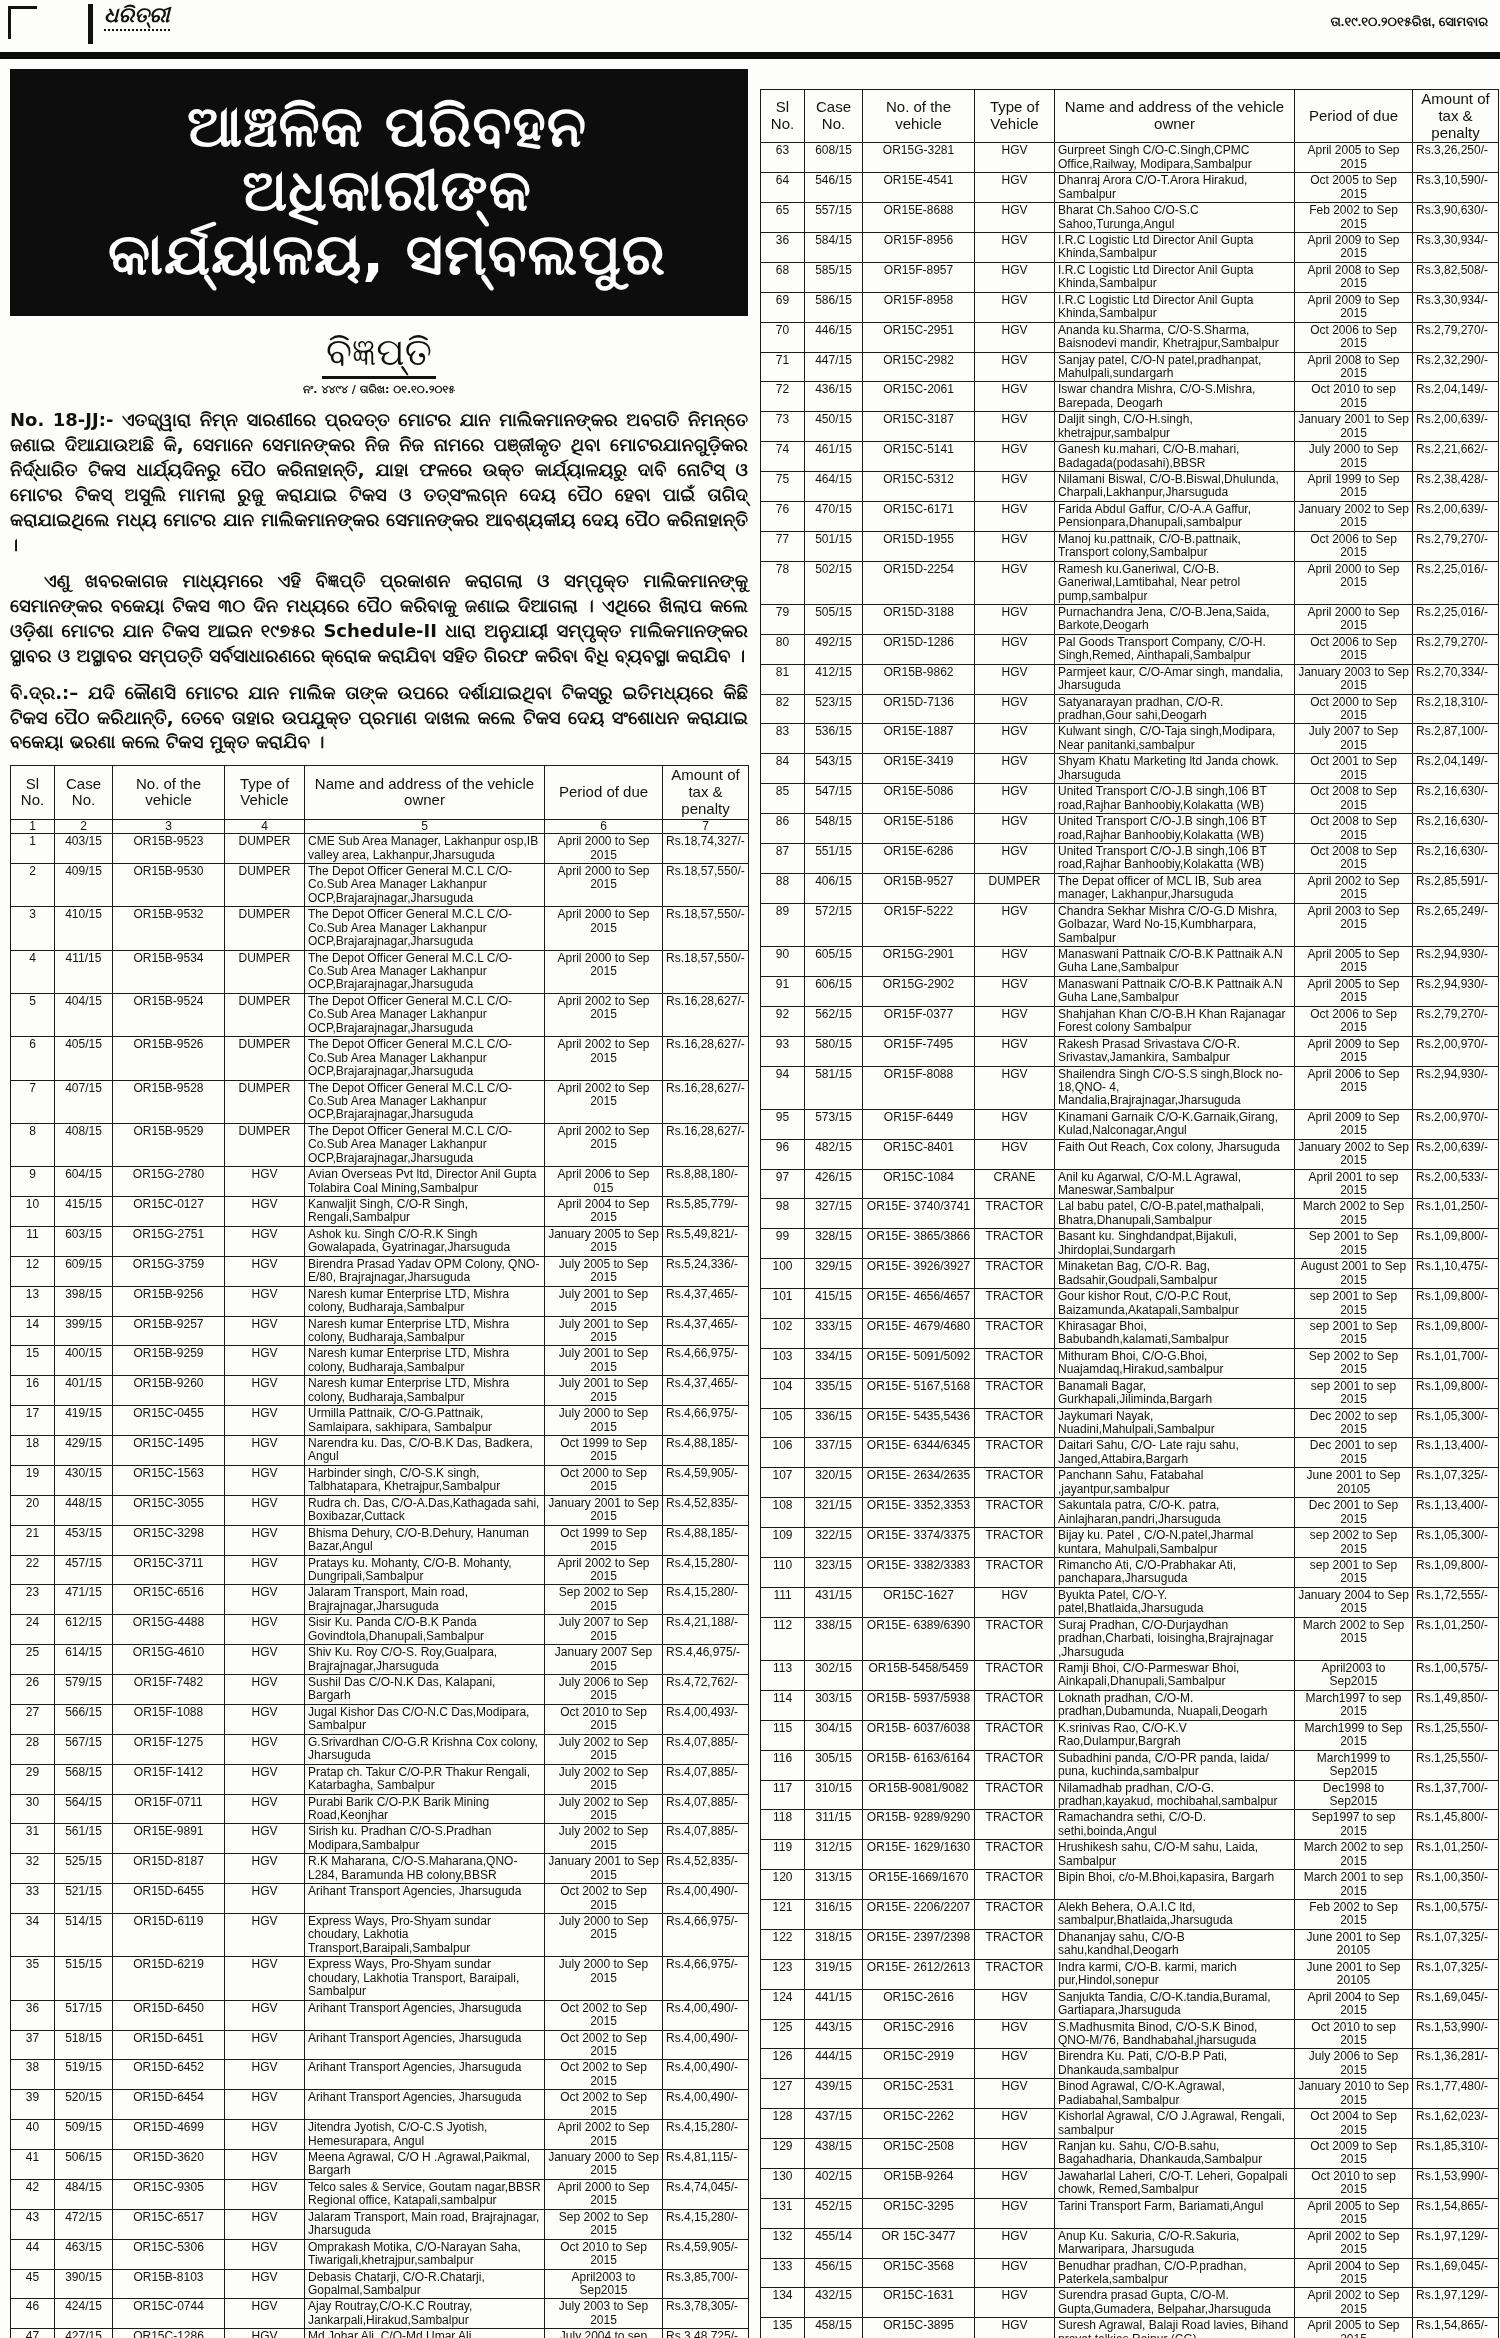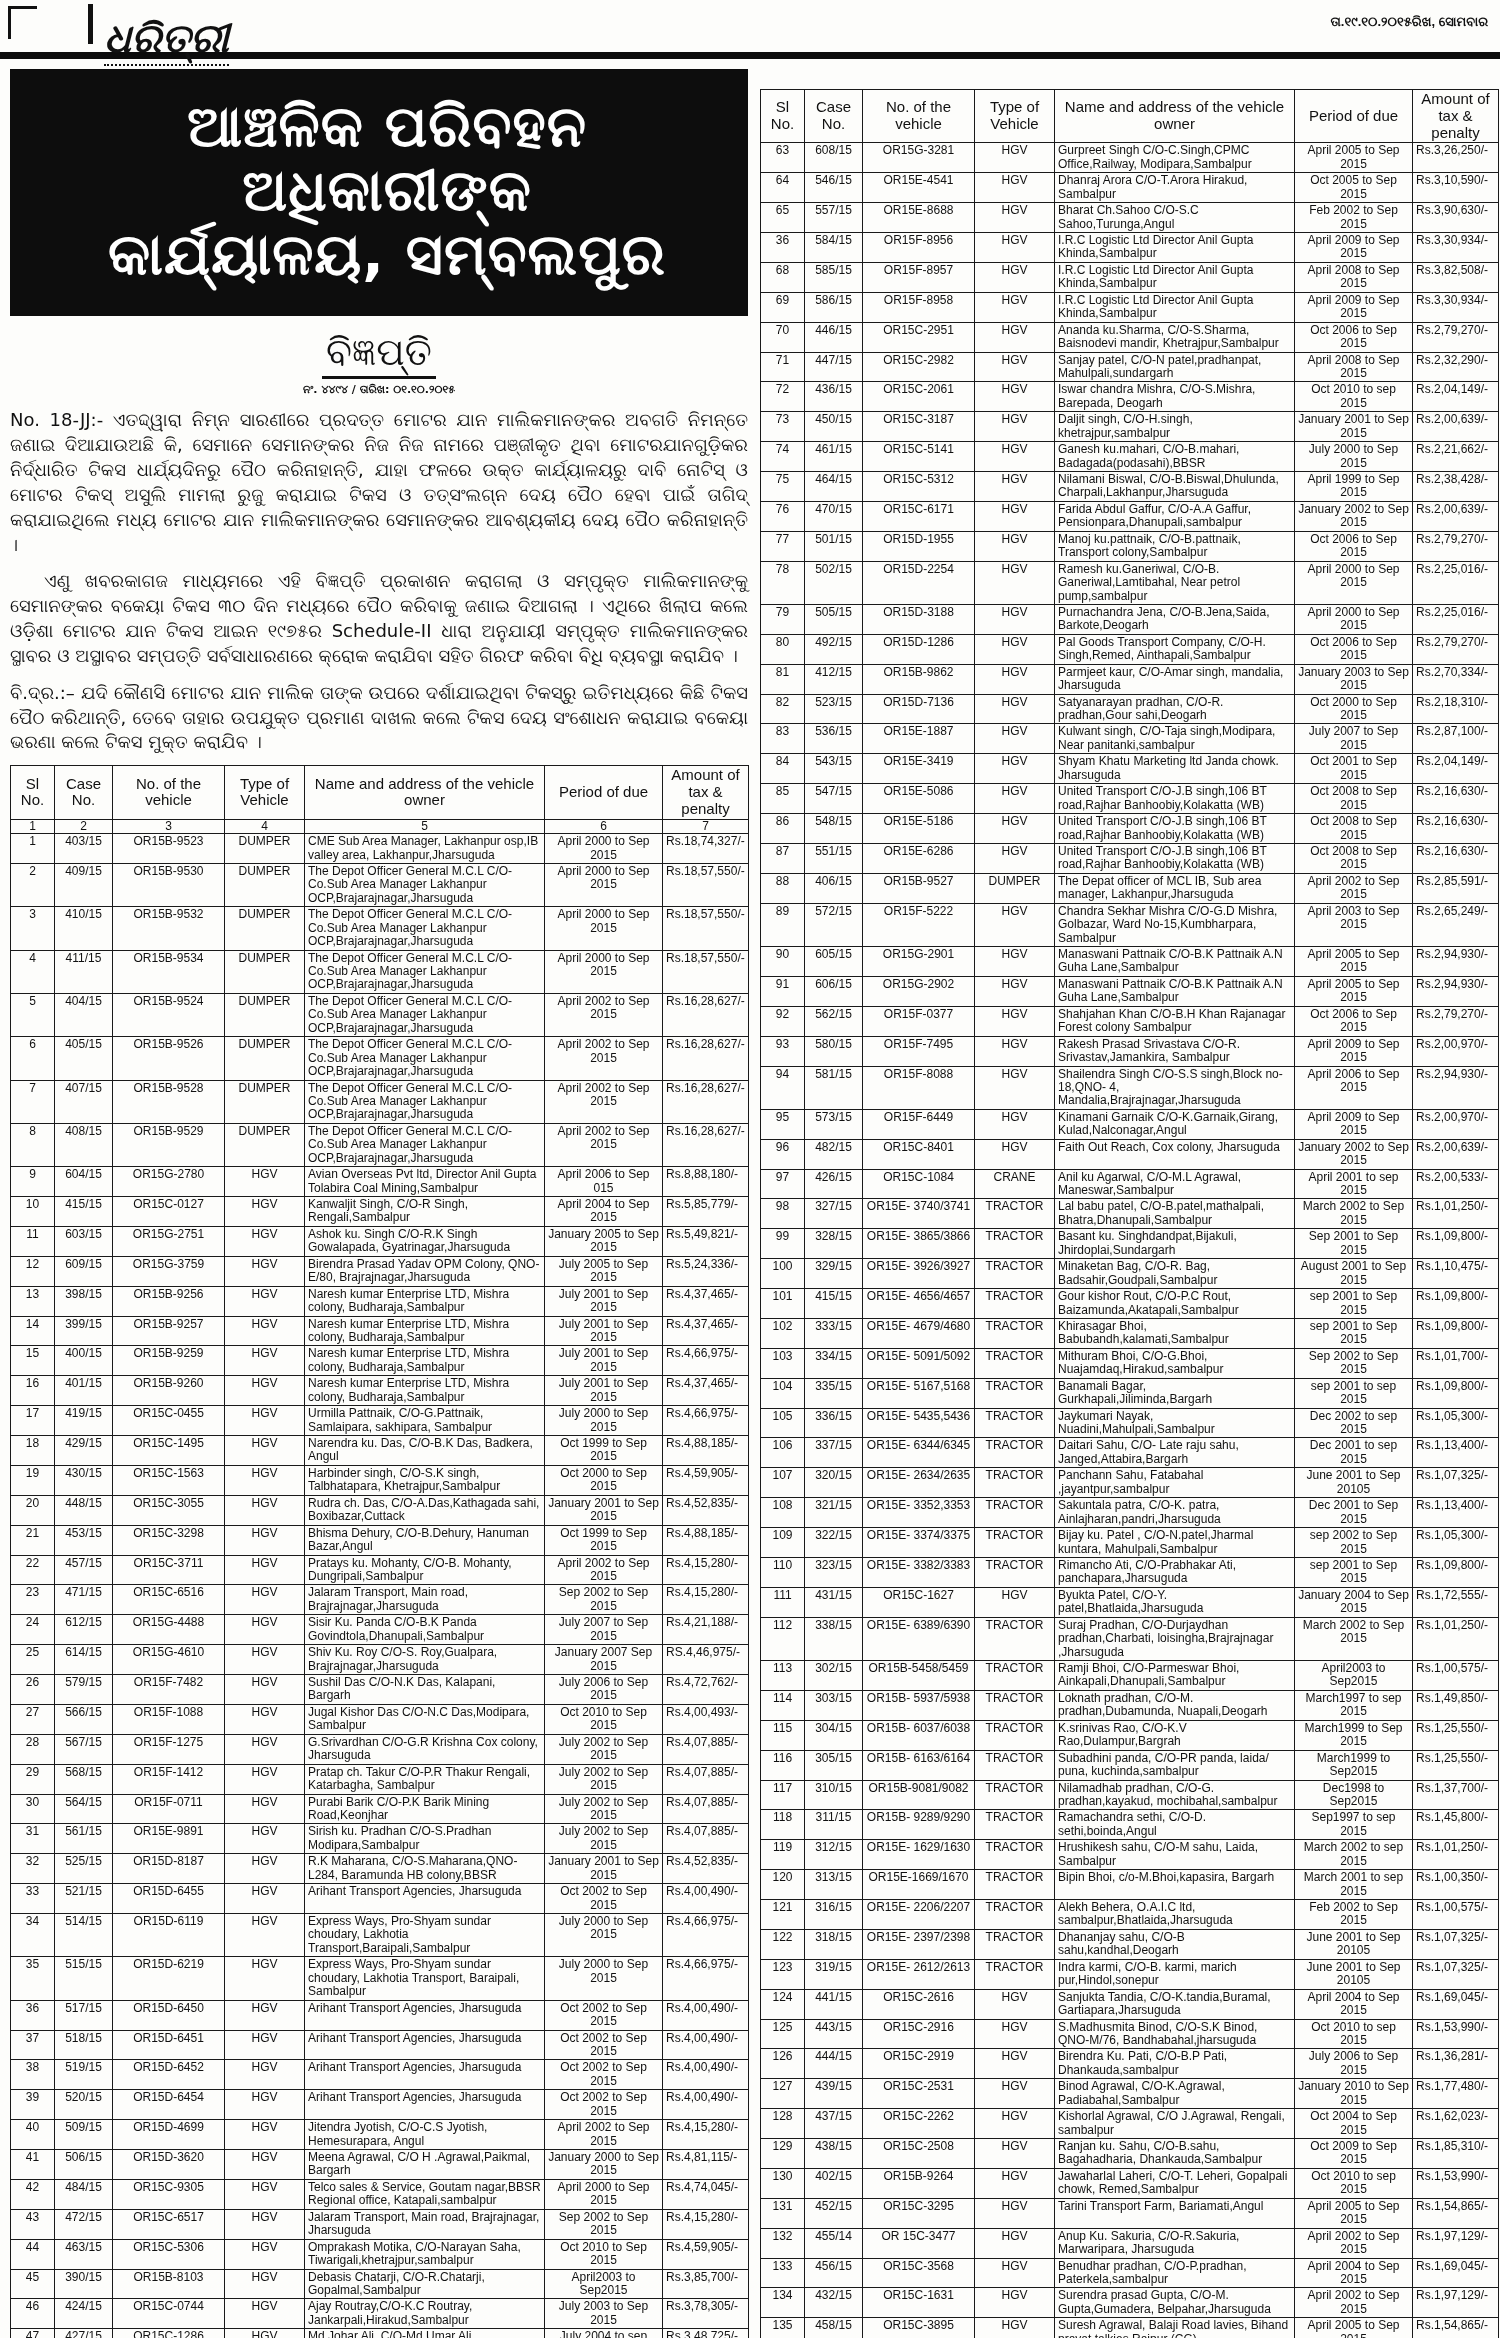--- a/index.html
+++ b/index.html
@@ -6,42 +6,42 @@
   .page{
     position:relative;width:1500px;min-height:2338px;background:#fdfdfb;
     font-family:"Liberation Sans",sans-serif;color:#111;margin:0 auto;
     box-sizing:border-box;
   }
   
   .masthead{position:relative;height:52px;}
   .corner-mark{position:absolute;left:8px;top:6px;width:26px;height:30px;
     border-left:3px solid #111;border-top:3px solid #111;}
   .corner-bar{position:absolute;left:88px;top:4px;width:5px;height:40px;background:#111;}
-  .logo{position:absolute;left:104px;top:14px;font-family:"DejaVu Serif",serif;
-    font-weight:bold;font-style:italic;font-size:40px;border-bottom:2px dotted #111;
+  .logo{position:absolute;left:104px;top:2px;font-family:"DejaVu Serif",serif;
+    font-weight:bold;font-style:italic;font-size:21px;border-bottom:2px dotted #111;
     padding-bottom:2px;}
   .mast-date{position:absolute;right:12px;top:14px;font-size:13px;font-weight:bold;}
   .toprule{height:7px;background:#0c0c0c;margin:0 0 6px 0;}
   
   .cols{display:flex;align-items:flex-start;padding:0 6px 0 10px;box-sizing:border-box;gap:12px;}
   .col-left{width:738px;flex:0 0 738px;}
   .col-right{width:734px;flex:0 0 734px;padding-top:14px;}
   
   .blackbox{background:#0d0d0d;color:#fff;text-align:center;padding:26px 10px 30px 26px;
     margin-top:4px;}
   .blackbox .l1,.blackbox .l2{font-size:57px;font-weight:bold;line-height:1.12;
     font-family:"DejaVu Sans",sans-serif;letter-spacing:1px;}
   .notice-title{ text-align:center;font-size:38px;font-weight:normal;margin:14px 0 2px 0;
     font-family:"DejaVu Sans",sans-serif;}
   .notice-title span{border-bottom:3px solid #111;padding:0 4px 2px 4px;}
   .ref-line{text-align:center;font-size:11px;font-weight:bold;margin:8px 0 10px 0;
     font-family:"DejaVu Sans",sans-serif;}
   .paras{font-size:18px;line-height:1.38;text-align:justify;
     font-family:"DejaVu Sans",sans-serif;}
-  .paras p{margin:12px 0 4px 0;}
+  .paras p{margin:12px 0 4px 0;font-weight:bold;}
   .paras p.indent{text-indent:34px;}
   
   table.regtable{border-collapse:collapse;width:100%;table-layout:fixed;
     font-size:12px;line-height:1.12;margin-top:10px;}
   table.regtable th,table.regtable td{border:1.5px solid #1a1a1a;padding:1px 3px;
     vertical-align:top;overflow-wrap:break-word;}
   table.regtable th{font-weight:normal;text-align:center;vertical-align:middle;font-size:15px;}
   td.c{text-align:center;}
   td.l{text-align:left;}
   tr.numrow td{text-align:center;padding:0 2px;}

